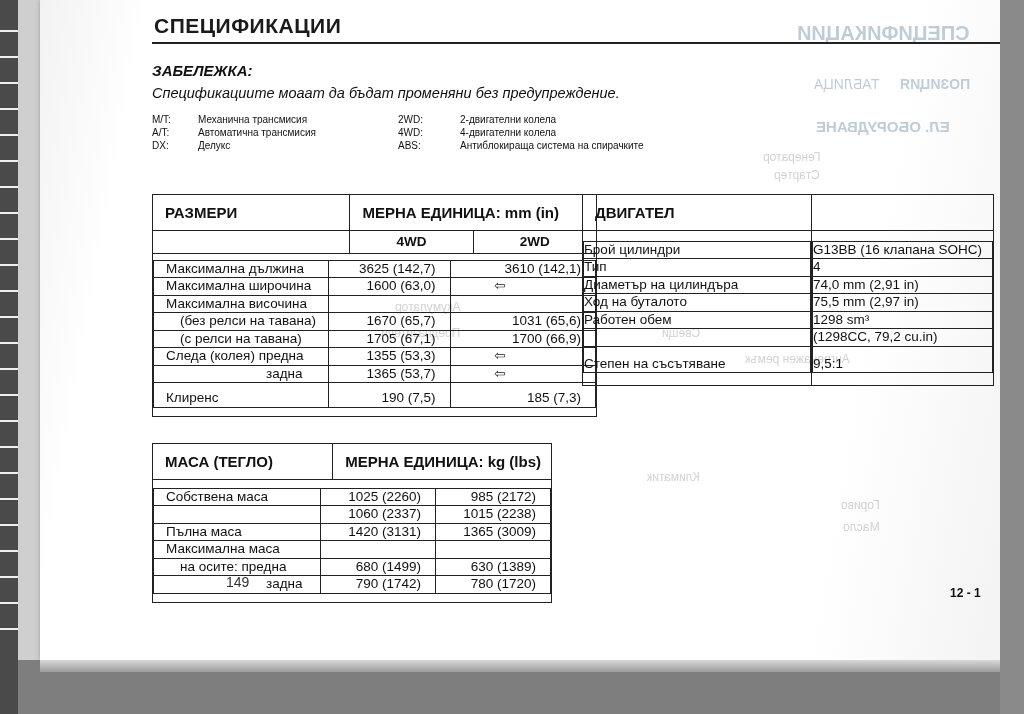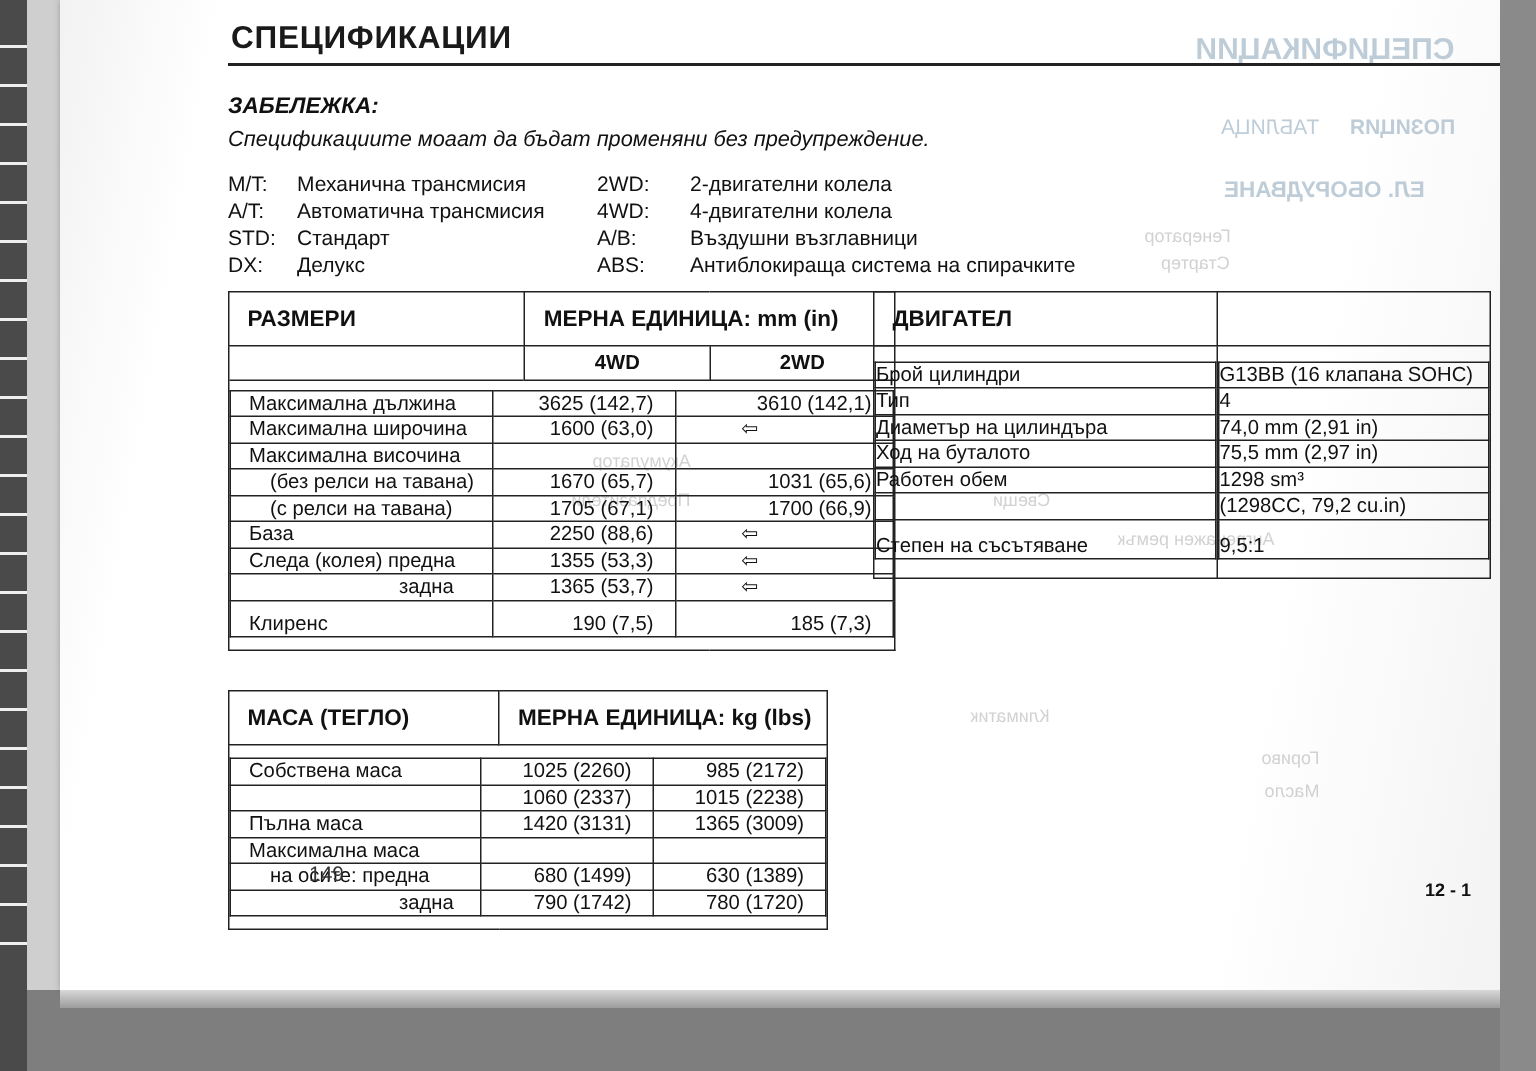--- a/index.html
+++ b/index.html
@@ -120,21 +120,21 @@
     font-size: 15px;
     margin-bottom: 6px;
   }
   .note-text {
     font-style: italic;
     font-size: 14.5px;
     margin-bottom: 12px;
   }
   .abbrev-table {
     border-collapse: collapse;
-    font-size: 14px;
+    font-size: 10px;
   }
   .abbrev-table td {
     padding: 1px 0;
     vertical-align: top;
     white-space: nowrap;
   }
   .ab-key { width: 46px; }
   .ab-val { width: 200px; }
   .ab-key2 { width: 62px; }
 
@@ -196,21 +196,21 @@
     font-weight: bold;
     font-size: 13.5px;
     padding: 3px 0 4px 0 !important;
   }
 
   .eng-lbl { padding: 3px 0 3px 12px; white-space: nowrap; }
   .eng-val { padding: 3px 0 3px 10px; white-space: nowrap; }
 
   .footer-left {
     position: absolute;
-    left: 96px;
+    left: 116px;
     top: 566px;
     font-size: 14px;
     color: #333;
   }
   .footer-right {
     position: absolute;
     left: 840px;
     top: 578px;
     font-size: 12px;
     font-weight: bold;
@@ -283,26 +283,20 @@
               <td class="ab-key2">2WD:</td>
               <td>2-двигателни колела</td>
             </tr>
             <tr>
               <td class="ab-key">A/T:</td>
               <td class="ab-val">Автоматична трансмисия</td>
               <td class="ab-key2">4WD:</td>
               <td>4-двигателни колела</td>
             </tr>
             <tr>
-              <td class="ab-key">STD:</td>
-              <td class="ab-val">Стандарт</td>
-              <td class="ab-key2">A/B:</td>
-              <td>Въздушни възглавници</td>
-            </tr>
-            <tr>
               <td class="ab-key">DX:</td>
               <td class="ab-val">Делукс</td>
               <td class="ab-key2">ABS:</td>
               <td>Антиблокираща система на спирачките</td>
             </tr>
           </tbody>
         </table>
       </div>
 
       <div class="tables-row">
@@ -343,25 +337,20 @@
                         <td class="lbl-ind">(без релси на тавана)</td>
                         <td class="num">1670 (65,7)</td>
                         <td class="num2">1031 (65,6)</td>
                       </tr>
                       <tr>
                         <td class="lbl-ind">(с релси на тавана)</td>
                         <td class="num">1705 (67,1)</td>
                         <td class="num2">1700 (66,9)</td>
                       </tr>
                       <tr>
-                        <td class="lbl">База</td>
-                        <td class="num">2250 (88,6)</td>
-                        <td class="num2 ctr" style="padding-right:46px !important;">⇦</td>
-                      </tr>
-                      <tr>
                         <td class="lbl">Следа (колея) предна</td>
                         <td class="num">1355 (53,3)</td>
                         <td class="num2 ctr" style="padding-right:46px !important;">⇦</td>
                       </tr>
                       <tr>
                         <td class="lbl-ind2">задна</td>
                         <td class="num">1365 (53,7)</td>
                         <td class="num2 ctr" style="padding-right:46px !important;">⇦</td>
                       </tr>
                       <tr>

